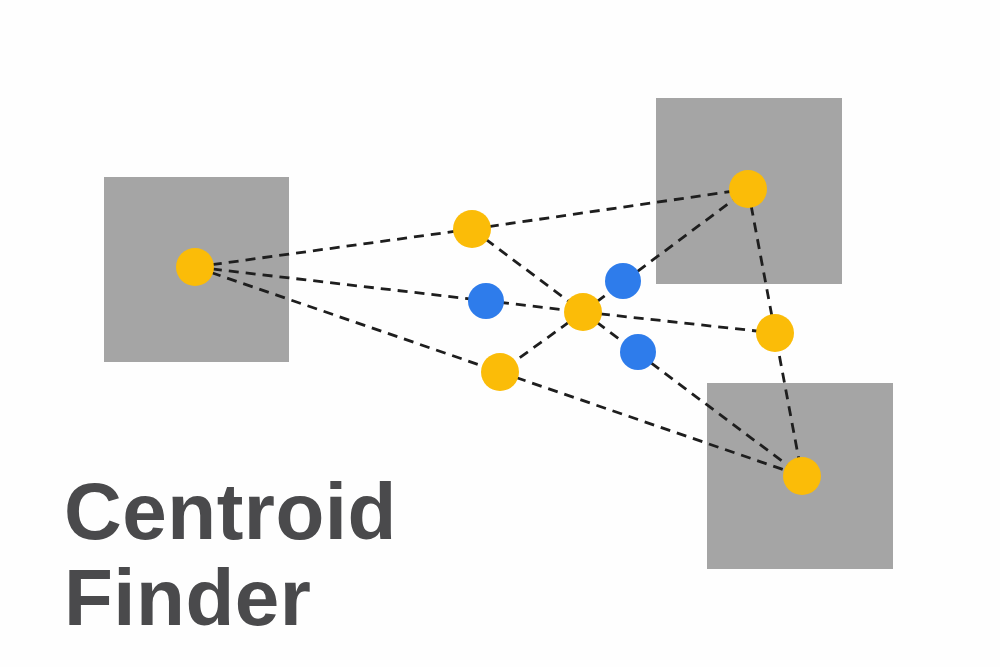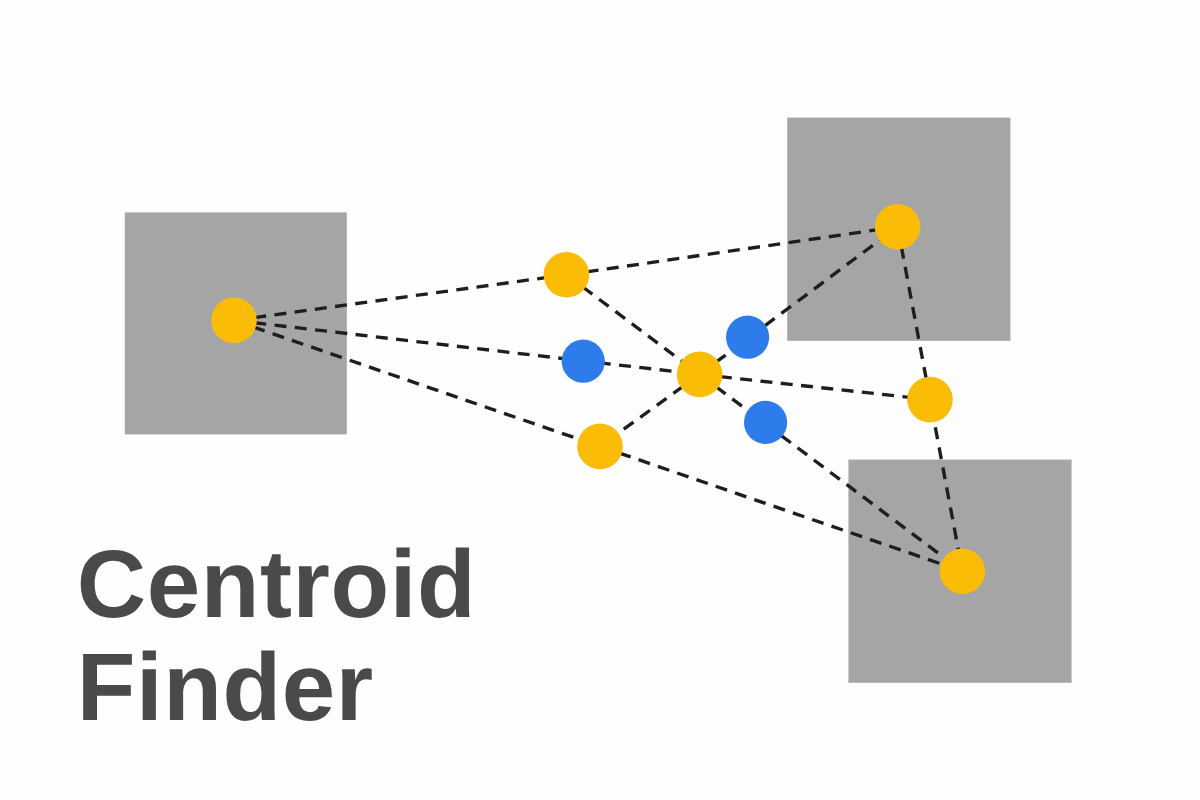--- a/index.html
+++ b/index.html
@@ -51,17 +51,17 @@
       <circle cx="748" cy="189" r="19" fill="#FBBC08"></circle>
       <circle cx="802" cy="476" r="19" fill="#FBBC08"></circle>
       <circle cx="472" cy="229" r="19" fill="#FBBC08"></circle>
       <circle cx="583" cy="312" r="19" fill="#FBBC08"></circle>
       <circle cx="500" cy="372" r="19" fill="#FBBC08"></circle>
       <circle cx="775" cy="333" r="19" fill="#FBBC08"></circle>
       <circle cx="486" cy="301" r="18" fill="#2E7CEB"></circle>
       <circle cx="623" cy="281" r="18" fill="#2E7CEB"></circle>
       <circle cx="638" cy="352" r="18" fill="#2E7CEB"></circle>
     </svg>
-  <div class="title" style="color: rgb(74, 74, 76);">
+  <div class="title" style="color: rgb(74, 74, 76); margin-top: 25px;">
     <div>Centroid</div>
     <div>Finder</div>
   </div>
 </div>
 
 </body></html>

